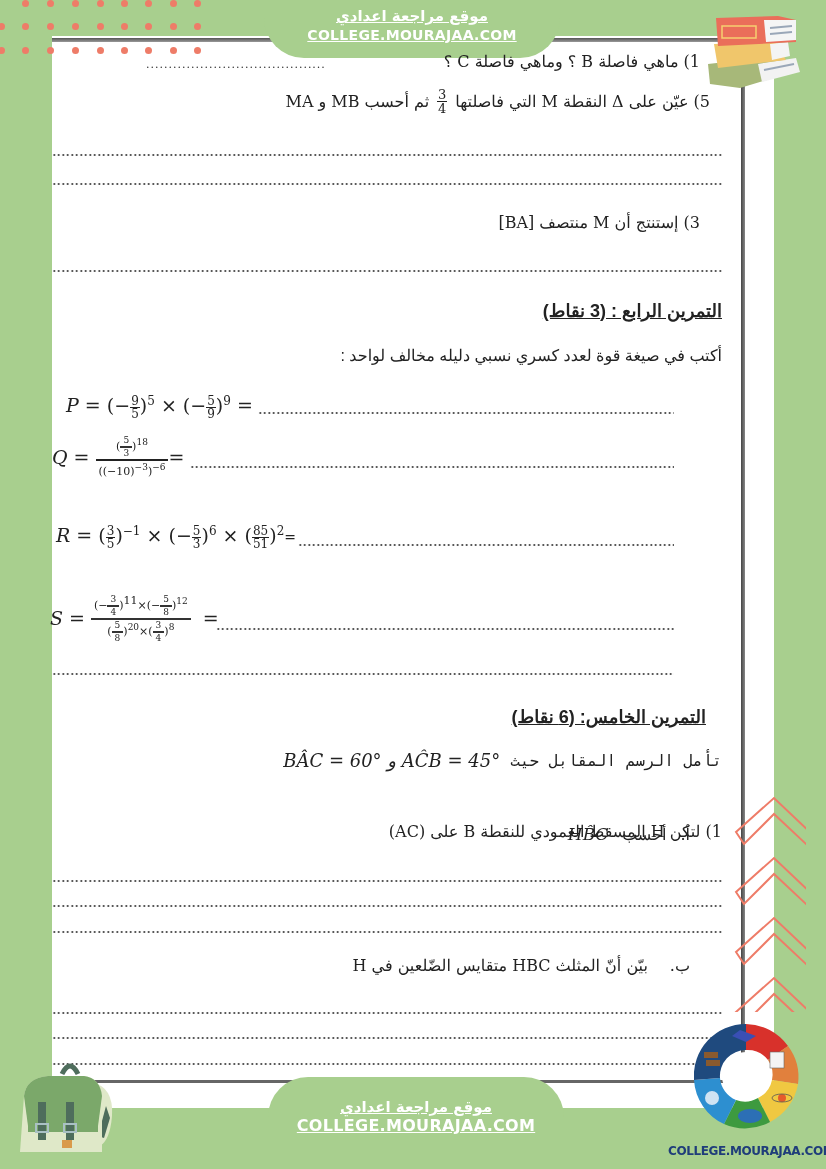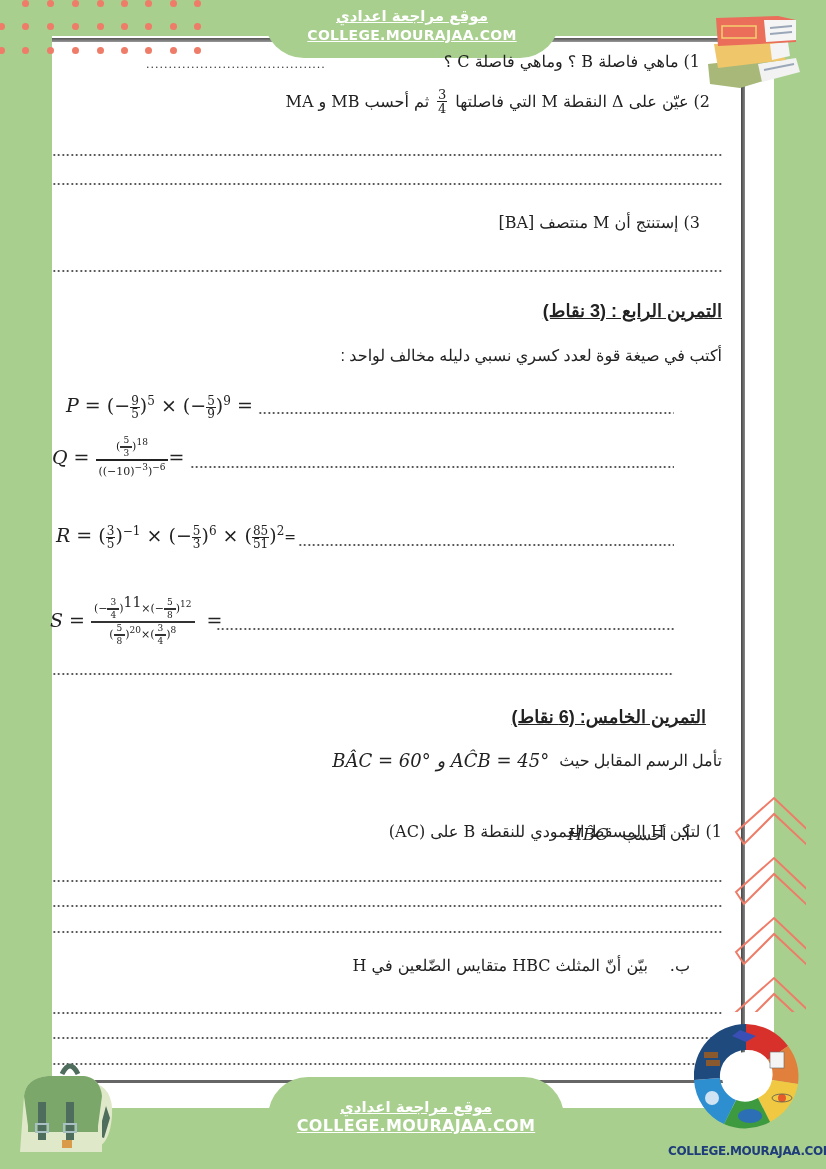--- a/index.html
+++ b/index.html
@@ -91,21 +91,21 @@
   <path d="M64 8 L96 8 L96 28 L66 30 Z" fill="#f5f5f5"></path>
   <line x1="70" y1="16" x2="92" y2="14" stroke="#9aa7b8" stroke-width="2"></line>
   <line x1="70" y1="22" x2="92" y2="20" stroke="#9aa7b8" stroke-width="2"></line>
   <rect x="22" y="14" width="34" height="12" fill="none" stroke="#f6d070" stroke-width="1.5"></rect>
 </svg>
 
 <div class="rtl q" style="right:126px;top:52px">1) ماهي فاصلة B ؟ وماهي فاصلة C ؟</div>
 <div class="q" style="position:absolute;left:146px;top:58px;font-size:11px;color:#333;letter-spacing:1px">........................................</div>
 
 <div class="rtl q" style="right:116px;top:88px;display:flex;flex-direction:row;align-items:center;gap:8px">
-  <span>2) عيّن على Δ النقطة M التي فاصلتها</span>
+  <span>5) عيّن على Δ النقطة M التي فاصلتها</span>
   <span class="frac" style="font-size:13px;line-height:13px">
     <span class="num">3</span>
     <span class="den">4</span>
   </span>
   <span>ثم أحسب MB و MA</span>
 </div>
 
 <div class="dotline" style="top:154px;width:670px"></div>
 <div class="dotline" style="top:183px;width:670px"></div>
 
@@ -130,31 +130,31 @@
 <div class="dotline" style="left:190px;top:466px;width:484px"></div>
 
 <div class="math" style="left:56px;top:524px">
   R <span class="up">= (</span><span class="frac"><span class="num">3</span><span class="den">5</span></span><span class="up">)</span><sup>−1</sup> <span class="up">× (−</span><span class="frac"><span class="num">5</span><span class="den">3</span></span><span class="up">)</span><sup>6</sup> <span class="up">× (</span><span class="frac"><span class="num">85</span><span class="den">51</span></span><span class="up">)</span><sup>2</sup><span class="up" style="font-size:14px">=</span>
 </div>
 <div class="dotline" style="left:298px;top:544px;width:376px"></div>
 
 <div class="math" style="left:50px;top:594px;display:flex;align-items:center">
   S <span class="up" style="margin:0 6px">=</span>
   <span class="bigfrac" style="font-size:11px">
-    <span class="num">(−<span class="frac" style="font-size:9px;line-height:9px"><span class="num">3</span><span class="den">4</span></span>)<sup style="font-size:14px">11</sup>×(−<span class="frac" style="font-size:9px;line-height:9px"><span class="num">5</span><span class="den">8</span></span>)<sup style="font-size:9px">12</sup></span>
+    <span class="num">(−<span class="frac" style="font-size:9px;line-height:9px"><span class="num">3</span><span class="den">4</span></span>)<sup style="font-size:11px">11</sup>×(−<span class="frac" style="font-size:9px;line-height:9px"><span class="num">5</span><span class="den">8</span></span>)<sup style="font-size:9px">12</sup></span>
     <span class="den">(<span class="frac" style="font-size:9px;line-height:9px"><span class="num">5</span><span class="den">8</span></span>)<sup style="font-size:9px">20</sup>×(<span class="frac" style="font-size:9px;line-height:9px"><span class="num">3</span><span class="den">4</span></span>)<sup style="font-size:9px">8</sup></span>
   </span>
   <span class="up" style="margin-left:12px">=</span>
 </div>
 <div class="dotline" style="left:216px;top:628px;width:458px"></div>
 <div class="dotline" style="left:52px;top:673px;width:622px"></div>
 
 <div class="rtl heading" style="right:120px;top:706px">التمرين الخامس: (6 نقاط)</div>
 <div class="rtl q" style="right:104px;top:750px;display:flex;flex-direction:row;gap:10px;align-items:center">
-  <span style="font-family:Liberation Serif, serif">تأمل الرسم المقابل حيث</span>
+  <span style="font-family:Liberation Mono, monospace">تأمل الرسم المقابل حيث</span>
   <span style="direction:ltr;font-style:italic;font-size:18px">BÂC = 60° و AĈB = 45°</span>
 </div>
 
 <div class="rtl q" style="right:104px;top:822px">1) لتكن H المسقط العمودي للنقطة B على (AC)</div>
 <div class="rtl q" style="right:136px;top:824px;display:flex;flex-direction:row;gap:14px;align-items:center">
   <span>أ.</span>
   <span>أحسب</span>
   <span style="direction:ltr;font-style:italic;font-size:17px">HB̂C</span>
 </div>
 

